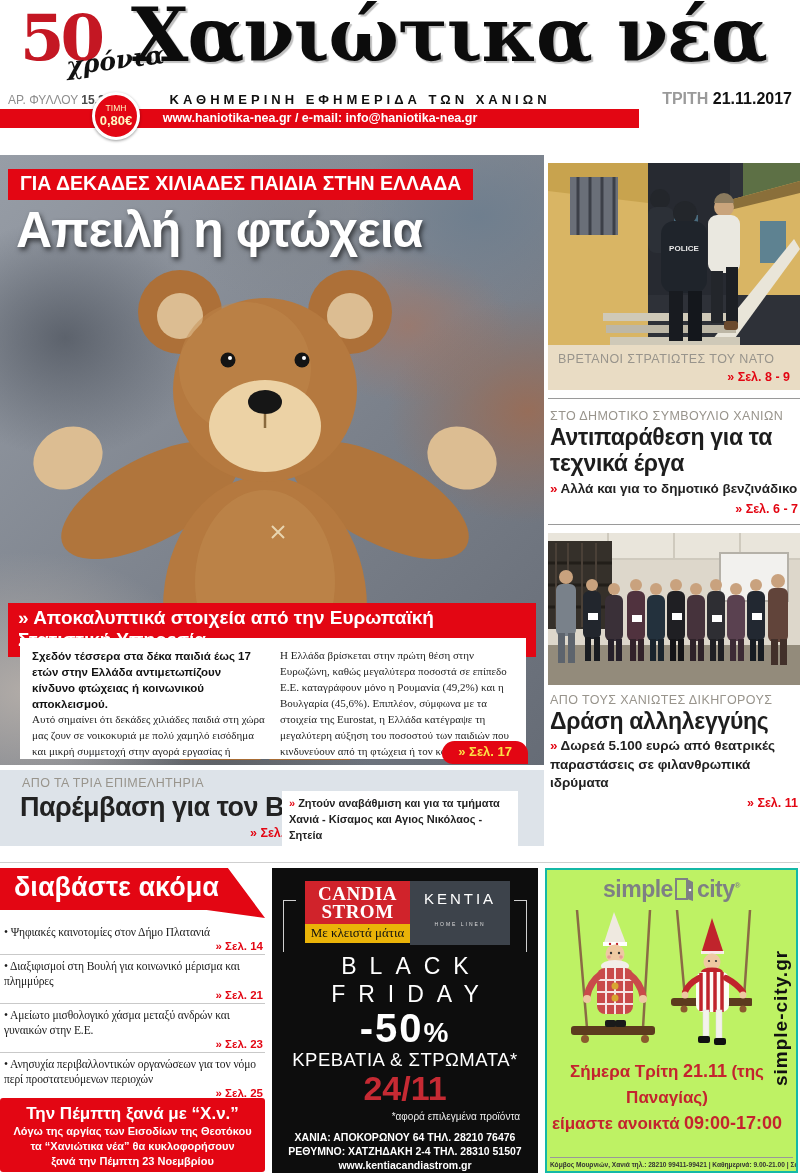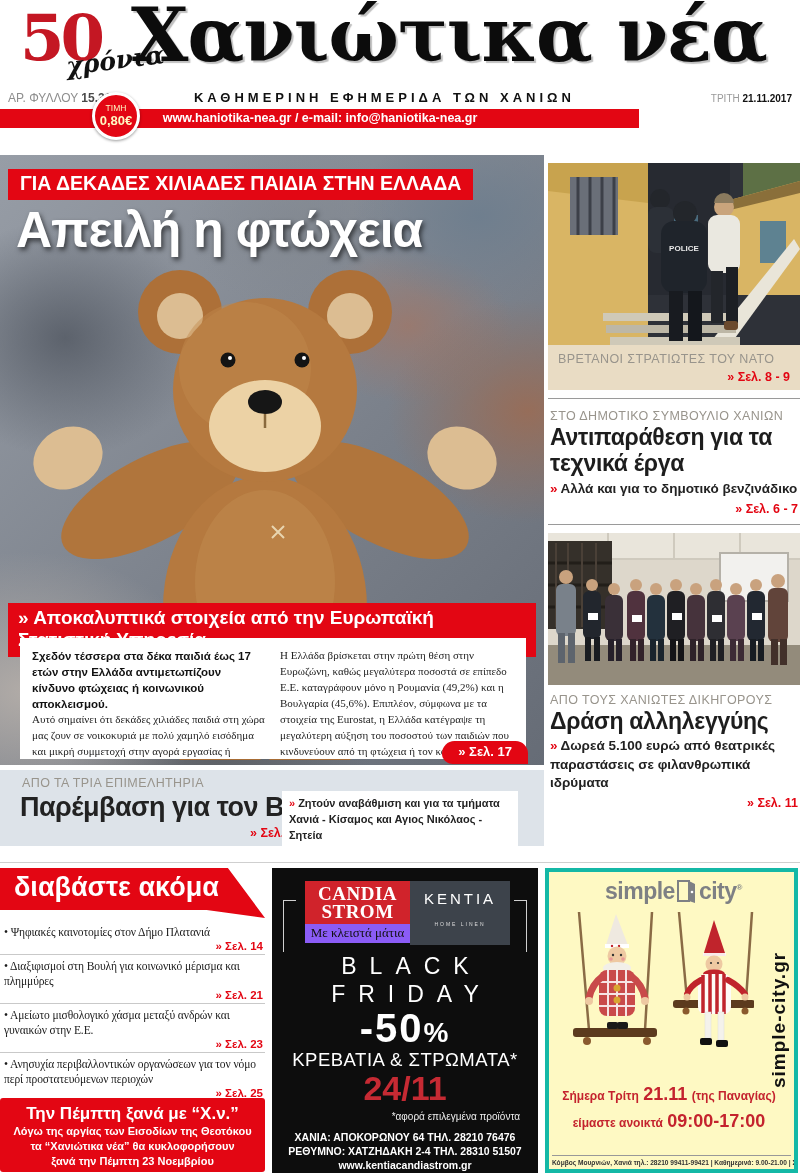--- a/index.html
+++ b/index.html
@@ -12,21 +12,21 @@
   .anniv { position:absolute; left:20px; top:6px; width:170px; height:84px; }
   .anniv-num { font-family:"DejaVu Serif", serif; font-weight:bold; font-size:64px; color:#c41723; line-height:1; letter-spacing:-4px; }
   .anniv-word { position:absolute; left:46px; top:40px; font-family:"DejaVu Serif", serif; font-style:italic; font-weight:bold; font-size:25px; color:#111; transform:rotate(-7deg); }
   .np-title { position:absolute; left:100px; top:-8px; width:698px; text-align:center;
               font-family:"DejaVu Serif", serif; font-weight:bold; font-size:74px; color:#0c0c0c;
               letter-spacing:-1px; text-shadow:2px 2px 1px rgba(0,0,0,.25); white-space:nowrap; }
   .mast-row { position:absolute; left:8px; top:90px; width:784px; display:flex; align-items:baseline; }
   .issue { font-size:12px; color:#8e8e8e; white-space:nowrap; }
   .issue b { color:#4a4a4a; }
   .subtitle { flex:1; text-align:center; font-size:13px; font-weight:bold; letter-spacing:4px; color:#111; padding-right:60px; white-space:nowrap; }
-  .dateline { font-size:10px; color:#9a9a9a; white-space:nowrap; }
+  .dateline { font-size:16px; color:#9a9a9a; white-space:nowrap;font-weight:bold; }
   .dateline b { color:#111; }
   .red-bar { position:absolute; left:0; top:109px; width:639px; height:19px; background:#e30613; }
   .red-bar-text { position:absolute; left:0; top:2px; width:640px; text-align:center; color:#fff; font-weight:bold; font-size:12.5px; }
   .price-badge { position:absolute; left:92px; top:92px; width:48px; height:48px; border-radius:50%;
                  background:#e30613; border:3px solid #fff; box-shadow:0 1px 3px rgba(0,0,0,.4);
                  color:#fef9c3; text-align:center; z-index:5; }
   .price-badge .pl { font-size:8.5px; margin-top:8px; }
   .price-badge .pv { font-size:13px; font-weight:bold; }
 
   
@@ -45,21 +45,21 @@
   .lead-kicker { position:absolute; left:8px; top:14px; z-index:2; background:#e30613; color:#fff;
                  font-weight:bold; font-size:19.5px; padding:3px 12px 5px; }
   .lead-headline { position:absolute; left:16px; top:46px; z-index:2; color:#fff; font-weight:bold;
                    font-size:50px; letter-spacing:-1px; text-shadow:2px 3px 5px rgba(0,0,0,.6); }
   .lead-banner { position:absolute; left:8px; top:448px; width:528px; z-index:3; background:#e30613;
                  color:#fff; font-weight:bold; font-size:19px; padding:4px 10px 6px; }
   .lead-box { position:absolute; left:20px; top:483px; width:506px; height:121px; z-index:3;
               background:#fff; padding:10px 12px; display:flex; gap:14px; overflow:hidden; }
   .lead-box .col { width:50%; font-family:"Liberation Serif", serif; font-size:11px; line-height:1.45; color:#222; }
   .lead-box .intro-bold { font-family:"Liberation Sans", sans-serif; font-weight:bold; font-size:11.5px; line-height:1.4; color:#111; }
-  .lead-pageref { position:absolute; right:16px; top:586px; z-index:4; background:#e30613; color:#ffffff;
+  .lead-pageref { position:absolute; right:16px; top:586px; z-index:4; background:#e30613; color:#fde047;
                   font-weight:bold; font-size:13px; padding:3px 16px 5px; border-radius:14px 14px 0 12px; }
 
   
   .boak { position:absolute; left:0; top:770px; width:544px; height:76px; background:#dde3e9; }
   .boak .kicker { position:absolute; left:22px; top:6px; }
   .boak-headline { position:absolute; left:20px; top:22px; font-weight:bold; font-size:27px; color:#222; letter-spacing:-0.5px; }
   .boak-ref { position:absolute; left:250px; top:56px; }
   .boak-note { position:absolute; left:282px; top:21px; width:236px; background:#fff; padding:5px 7px;
                font-weight:bold; font-size:11px; color:#222; line-height:1.45; }
 
@@ -100,46 +100,46 @@
   
   .candia { position:absolute; left:272px; top:868px; width:266px; height:305px; background:#0d0d0d;
             color:#fff; text-align:center; overflow:hidden; }
   .corner { position:absolute; width:13px; height:52px; border-top:1px solid #cfcfcf; top:32px; }
   .corner.tl { left:11px; border-left:1px solid #cfcfcf; }
   .corner.tr { right:11px; border-right:1px solid #cfcfcf; }
   .candia-logos { position:absolute; left:33px; top:13px; width:205px; height:64px; display:flex; text-align:left; }
   .cs-left { width:105px; }
   .cs-red { background:#d0232b; color:#fff; font-family:"Liberation Serif", serif; font-weight:bold;
             font-size:19px; line-height:.95; text-align:center; padding:4px 2px 3px; letter-spacing:.5px; }
-  .cs-white { background:#8b5cf6; color:#111; font-family:"Liberation Serif", serif; font-size:13px;
+  .cs-white { background:#eab308; color:#111; font-family:"Liberation Serif", serif; font-size:13px;
               text-align:center; padding:1px 0 2px; }
   .kentia { width:100px; background:#3d434b; text-align:center; }
   .kentia .k1 { font-size:15px; letter-spacing:3px; color:#fff; margin-top:9px; }
   .kentia .k2 { font-size:5px; letter-spacing:2px; color:#ddd; margin-top:14px; }
   .bf { position:absolute; left:0; width:266px; font-size:23px; letter-spacing:13px; color:#fff; text-indent:13px; }
   .bf.b1 { top:85px; } .bf.b2 { top:113px; }
   .disc { position:absolute; left:0; top:138px; width:266px; font-weight:bold; font-size:40px; color:#fff; letter-spacing:2px; }
   .disc .pc { font-size:28px; }
   .prods { position:absolute; left:0; top:181px; width:266px; font-size:18.5px; color:#fff; letter-spacing:.5px; }
   .saledate { position:absolute; left:0; top:201px; width:266px; font-weight:bold; font-size:34px; color:#c62a33; }
   .disclaimer { position:absolute; right:18px; top:243px; font-size:10px; color:#eee; }
   .cd-foot { position:absolute; left:0; top:262px; width:266px; font-weight:bold; font-size:10.5px; line-height:1.35; color:#fff; }
 
   
-  .simplecity { position:absolute; left:545px; top:868px; width:253px; height:305px; background:#fef9c3;
-                border:4px solid #14b8a6; overflow:hidden; }
+  .simplecity { position:absolute; left:545px; top:868px; width:253px; height:305px; background:#bef264;
+                border:2px solid #14b8a6; overflow:hidden; }
   .sc-logo { position:absolute; left:0; top:6px; width:249px; text-align:center; color:#7e8084;
              font-weight:bold; font-size:23px; letter-spacing:-0.5px; }
   .sc-logo svg { vertical-align:-4px; margin:0 2px; }
   .sc-logo sup { font-size:8px; }
   .sc-vertical { position:absolute; right:4px; top:38px; height:220px; writing-mode:vertical-rl;
                  transform:rotate(180deg); font-weight:bold; font-size:19px; color:#111; letter-spacing:1px; text-align:center; }
   .sc-puppets { position:absolute; left:10px; top:40px; }
   .sc-open { position:absolute; left:0; bottom:34px; width:240px; text-align:center; color:#c4232e; font-weight:bold; line-height:1.5; }
-  .sc-open .sm { font-size:12px; } .sc-open .lg { font-size:18px; }
+  .sc-open .sm { font-size:17px; } .sc-open .lg { font-size:18px; }
   .sc-foot { position:absolute; left:3px; right:3px; bottom:3px; border-top:1px solid #999;
              font-weight:bold; font-size:6.6px; color:#333; padding-top:3px; text-align:center; white-space:nowrap; }
 </style>
 </head>
 <body>
 
 <div class="page">
 
   <div class="masthead">
     <div class="anniv">

